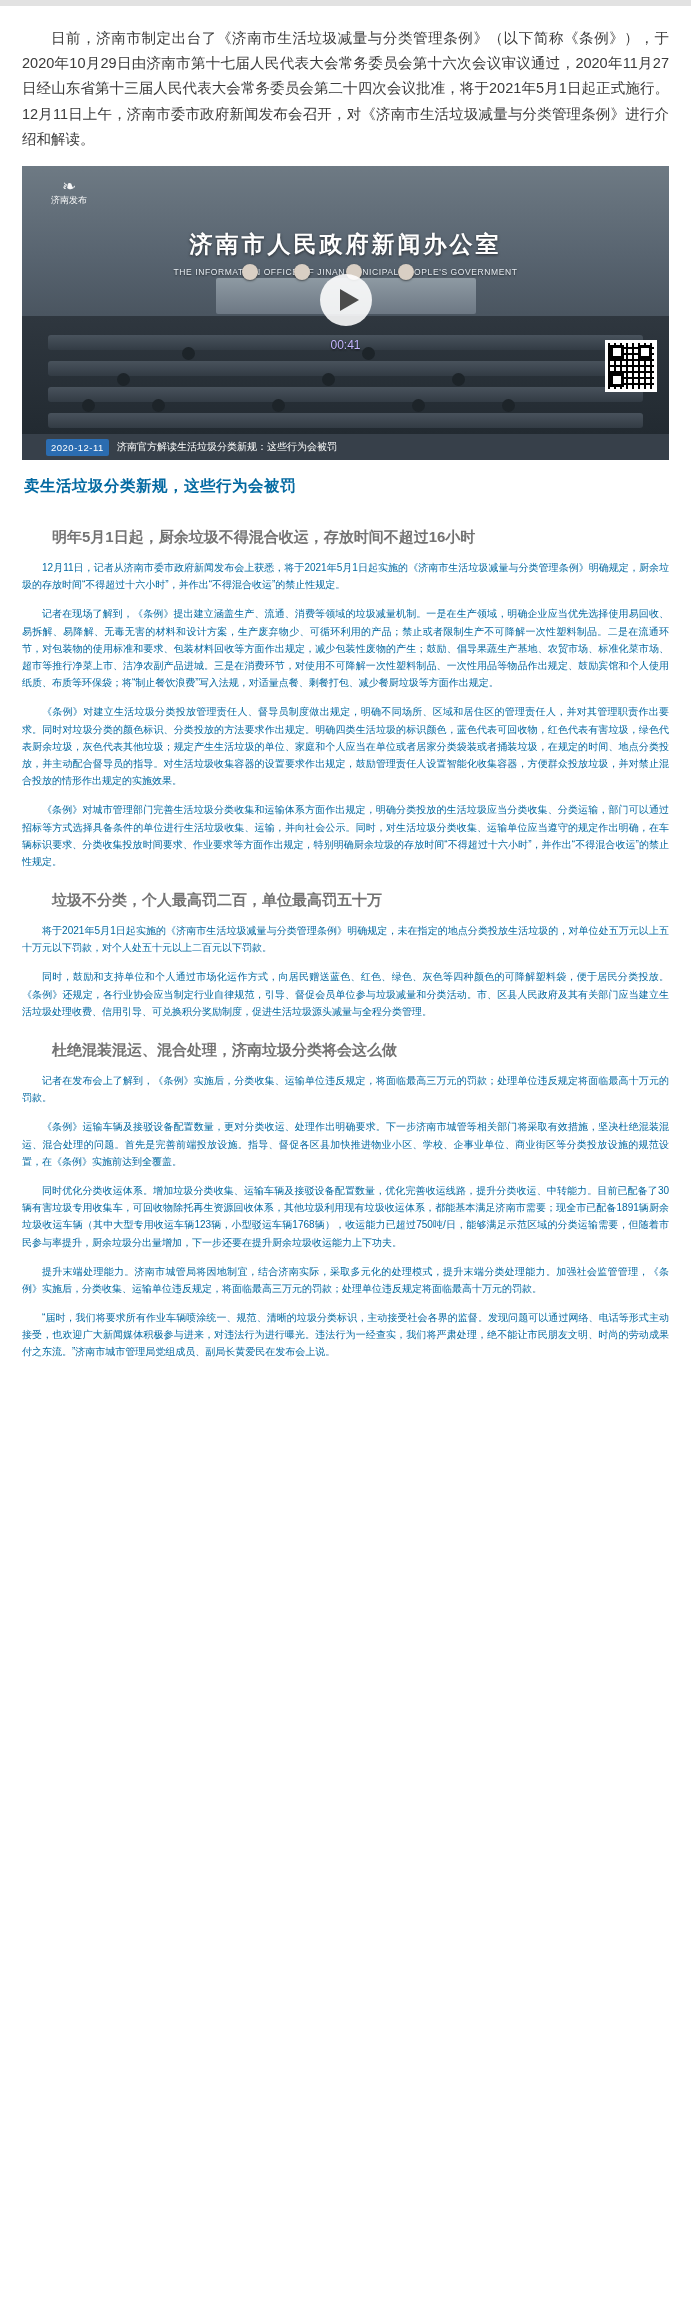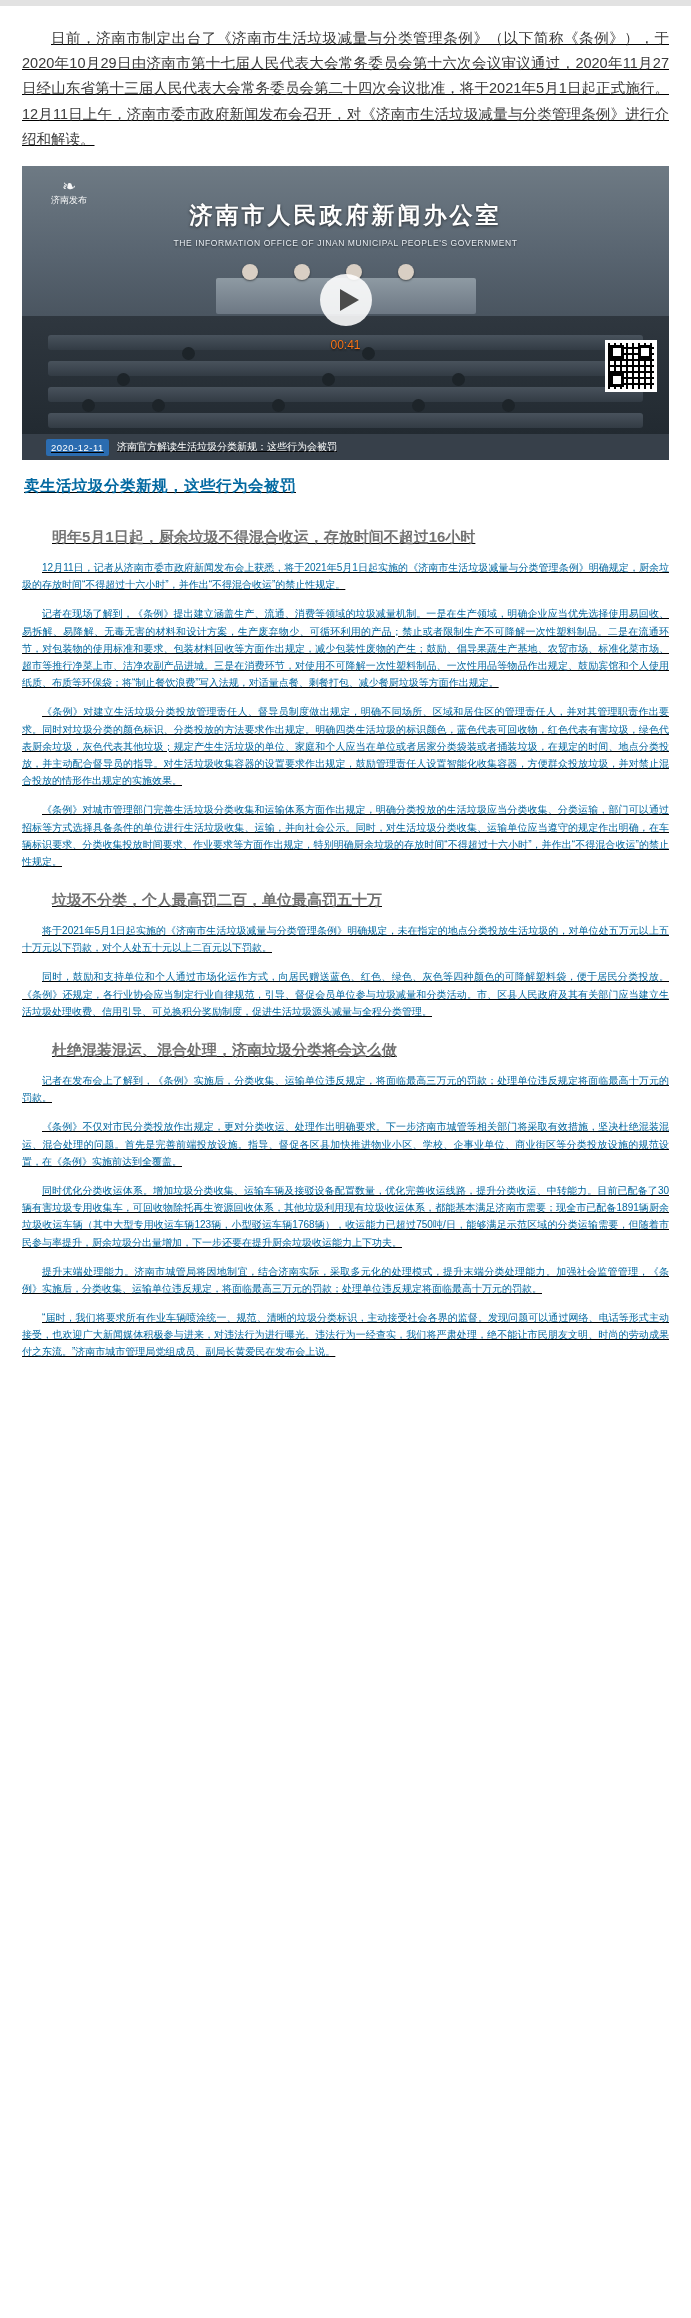--- a/index.html
+++ b/index.html
@@ -9,21 +9,20 @@
     background: #f2f2f2;
     font-family: "Liberation Sans", sans-serif;
   }
   .page {
     width: 691px;
     min-height: 2318px;
     background: #ffffff;
     margin: 0 auto;
     position: relative;
     padding: 0 0 8px 0;
-    text-decoration: underline;
   }
   .top-rule {
     height: 6px;
     background: #e2e2e2;
     width: 100%;
   }
   .article {
     padding: 10px 22px 0 22px;
   }
   p.body {
@@ -88,20 +87,21 @@
     width: 90%;
     text-align: center;
     color: #ffffff;
     z-index: 3;
   }
   .banner .cn {
     font-size: 23px;
     letter-spacing: 3px;
     font-weight: bold;
     text-shadow: 0 1px 3px rgba(0,0,0,.6);
+    margin-top: 29px;
   }
   .banner .en {
     font-size: 8.5px;
     letter-spacing: .6px;
     margin-top: 7px;
     color: #e8eef3;
     text-shadow: 0 1px 2px rgba(0,0,0,.6);
   }
   .dais {
     position: absolute;
@@ -176,21 +176,21 @@
     left: 20px; top: 15px;
     border-left: 19px solid #4b4b4b;
     border-top: 11px solid transparent;
     border-bottom: 11px solid transparent;
   }
   .time-badge {
     position: absolute;
     left: 50%;
     transform: translateX(-50%);
     top: 172px;
-    color: #f97316;
+    color: #c4b5fd;
     font-size: 12px;
     z-index: 6;
     text-shadow: 0 1px 2px rgba(0,0,0,.8);
   }
   .qr {
     position: absolute;
     right: 12px;
     bottom: 42px;
     width: 52px; height: 52px;
     background: #ffffff;
@@ -325,19 +325,19 @@
     <p class="body">记者在现场了解到，《条例》提出建立涵盖生产、流通、消费等领域的垃圾减量机制。一是在生产领域，明确企业应当优先选择使用易回收、易拆解、易降解、无毒无害的材料和设计方案，生产废弃物少、可循环利用的产品；禁止或者限制生产不可降解一次性塑料制品。二是在流通环节，对包装物的使用标准和要求、包装材料回收等方面作出规定，减少包装性废物的产生；鼓励、倡导果蔬生产基地、农贸市场、标准化菜市场、超市等推行净菜上市、洁净农副产品进城。三是在消费环节，对使用不可降解一次性塑料制品、一次性用品等物品作出规定、鼓励宾馆和个人使用纸质、布质等环保袋；将“制止餐饮浪费”写入法规，对适量点餐、剩餐打包、减少餐厨垃圾等方面作出规定。</p>
     <p class="body">《条例》对建立生活垃圾分类投放管理责任人、督导员制度做出规定，明确不同场所、区域和居住区的管理责任人，并对其管理职责作出要求。同时对垃圾分类的颜色标识、分类投放的方法要求作出规定。明确四类生活垃圾的标识颜色，蓝色代表可回收物，红色代表有害垃圾，绿色代表厨余垃圾，灰色代表其他垃圾；规定产生生活垃圾的单位、家庭和个人应当在单位或者居家分类袋装或者捅装垃圾，在规定的时间、地点分类投放，并主动配合督导员的指导。对生活垃圾收集容器的设置要求作出规定，鼓励管理责任人设置智能化收集容器，方便群众投放垃圾，并对禁止混合投放的情形作出规定的实施效果。</p>
     <p class="body">《条例》对城市管理部门完善生活垃圾分类收集和运输体系方面作出规定，明确分类投放的生活垃圾应当分类收集、分类运输，部门可以通过招标等方式选择具备条件的单位进行生活垃圾收集、运输，并向社会公示。同时，对生活垃圾分类收集、运输单位应当遵守的规定作出明确，在车辆标识要求、分类收集投放时间要求、作业要求等方面作出规定，特别明确厨余垃圾的存放时间“不得超过十六小时”，并作出“不得混合收运”的禁止性规定。</p>
 
     <h3 class="subhead">垃圾不分类，个人最高罚二百，单位最高罚五十万</h3>
     <p class="body">将于2021年5月1日起实施的《济南市生活垃圾减量与分类管理条例》明确规定，未在指定的地点分类投放生活垃圾的，对单位处五万元以上五十万元以下罚款，对个人处五十元以上二百元以下罚款。</p>
     <p class="body">同时，鼓励和支持单位和个人通过市场化运作方式，向居民赠送蓝色、红色、绿色、灰色等四种颜色的可降解塑料袋，便于居民分类投放。《条例》还规定，各行业协会应当制定行业自律规范，引导、督促会员单位参与垃圾减量和分类活动。市、区县人民政府及其有关部门应当建立生活垃圾处理收费、信用引导、可兑换积分奖励制度，促进生活垃圾源头减量与全程分类管理。</p>
 
     <h3 class="subhead">杜绝混装混运、混合处理，济南垃圾分类将会这么做</h3>
     <p class="body">记者在发布会上了解到，《条例》实施后，分类收集、运输单位违反规定，将面临最高三万元的罚款；处理单位违反规定将面临最高十万元的罚款。</p>
-    <p class="body">《条例》不仅对市民分类投放作出规定，更对分类收运、处理作出明确要求。下一步济南市城管等相关部门将采取有效措施，坚决杜绝混装混运、混合处理的问题。首先是完善前端投放设施。指导、督促各区县加快推进物业小区、学校、企事业单位、商业街区等分类投放设施的规范设置，在《条例》实施前达到全覆盖。</p>
+    <p class="body">《条例》运输车辆及接驳设备配置数量，更对分类收运、处理作出明确要求。下一步济南市城管等相关部门将采取有效措施，坚决杜绝混装混运、混合处理的问题。首先是完善前端投放设施。指导、督促各区县加快推进物业小区、学校、企事业单位、商业街区等分类投放设施的规范设置，在《条例》实施前达到全覆盖。</p>
     <p class="body">同时优化分类收运体系。增加垃圾分类收集、运输车辆及接驳设备配置数量，优化完善收运线路，提升分类收运、中转能力。目前已配备了30辆有害垃圾专用收集车，可回收物除托再生资源回收体系，其他垃圾利用现有垃圾收运体系，都能基本满足济南市需要；现全市已配备1891辆厨余垃圾收运车辆（其中大型专用收运车辆123辆，小型驳运车辆1768辆），收运能力已超过750吨/日，能够满足示范区域的分类运输需要，但随着市民参与率提升，厨余垃圾分出量增加，下一步还要在提升厨余垃圾收运能力上下功夫。</p>
     <p class="body">提升末端处理能力。济南市城管局将因地制宜，结合济南实际，采取多元化的处理模式，提升末端分类处理能力。加强社会监管管理，《条例》实施后，分类收集、运输单位违反规定，将面临最高三万元的罚款；处理单位违反规定将面临最高十万元的罚款。</p>
     <p class="body quote-tail">“届时，我们将要求所有作业车辆喷涂统一、规范、清晰的垃圾分类标识，主动接受社会各界的监督。发现问题可以通过网络、电话等形式主动接受，也欢迎广大新闻媒体积极参与进来，对违法行为进行曝光。违法行为一经查实，我们将严肃处理，绝不能让市民朋友文明、时尚的劳动成果付之东流。”济南市城市管理局党组成员、副局长黄爱民在发布会上说。</p>
 
   </div>
 </div>
 
 </body></html>

